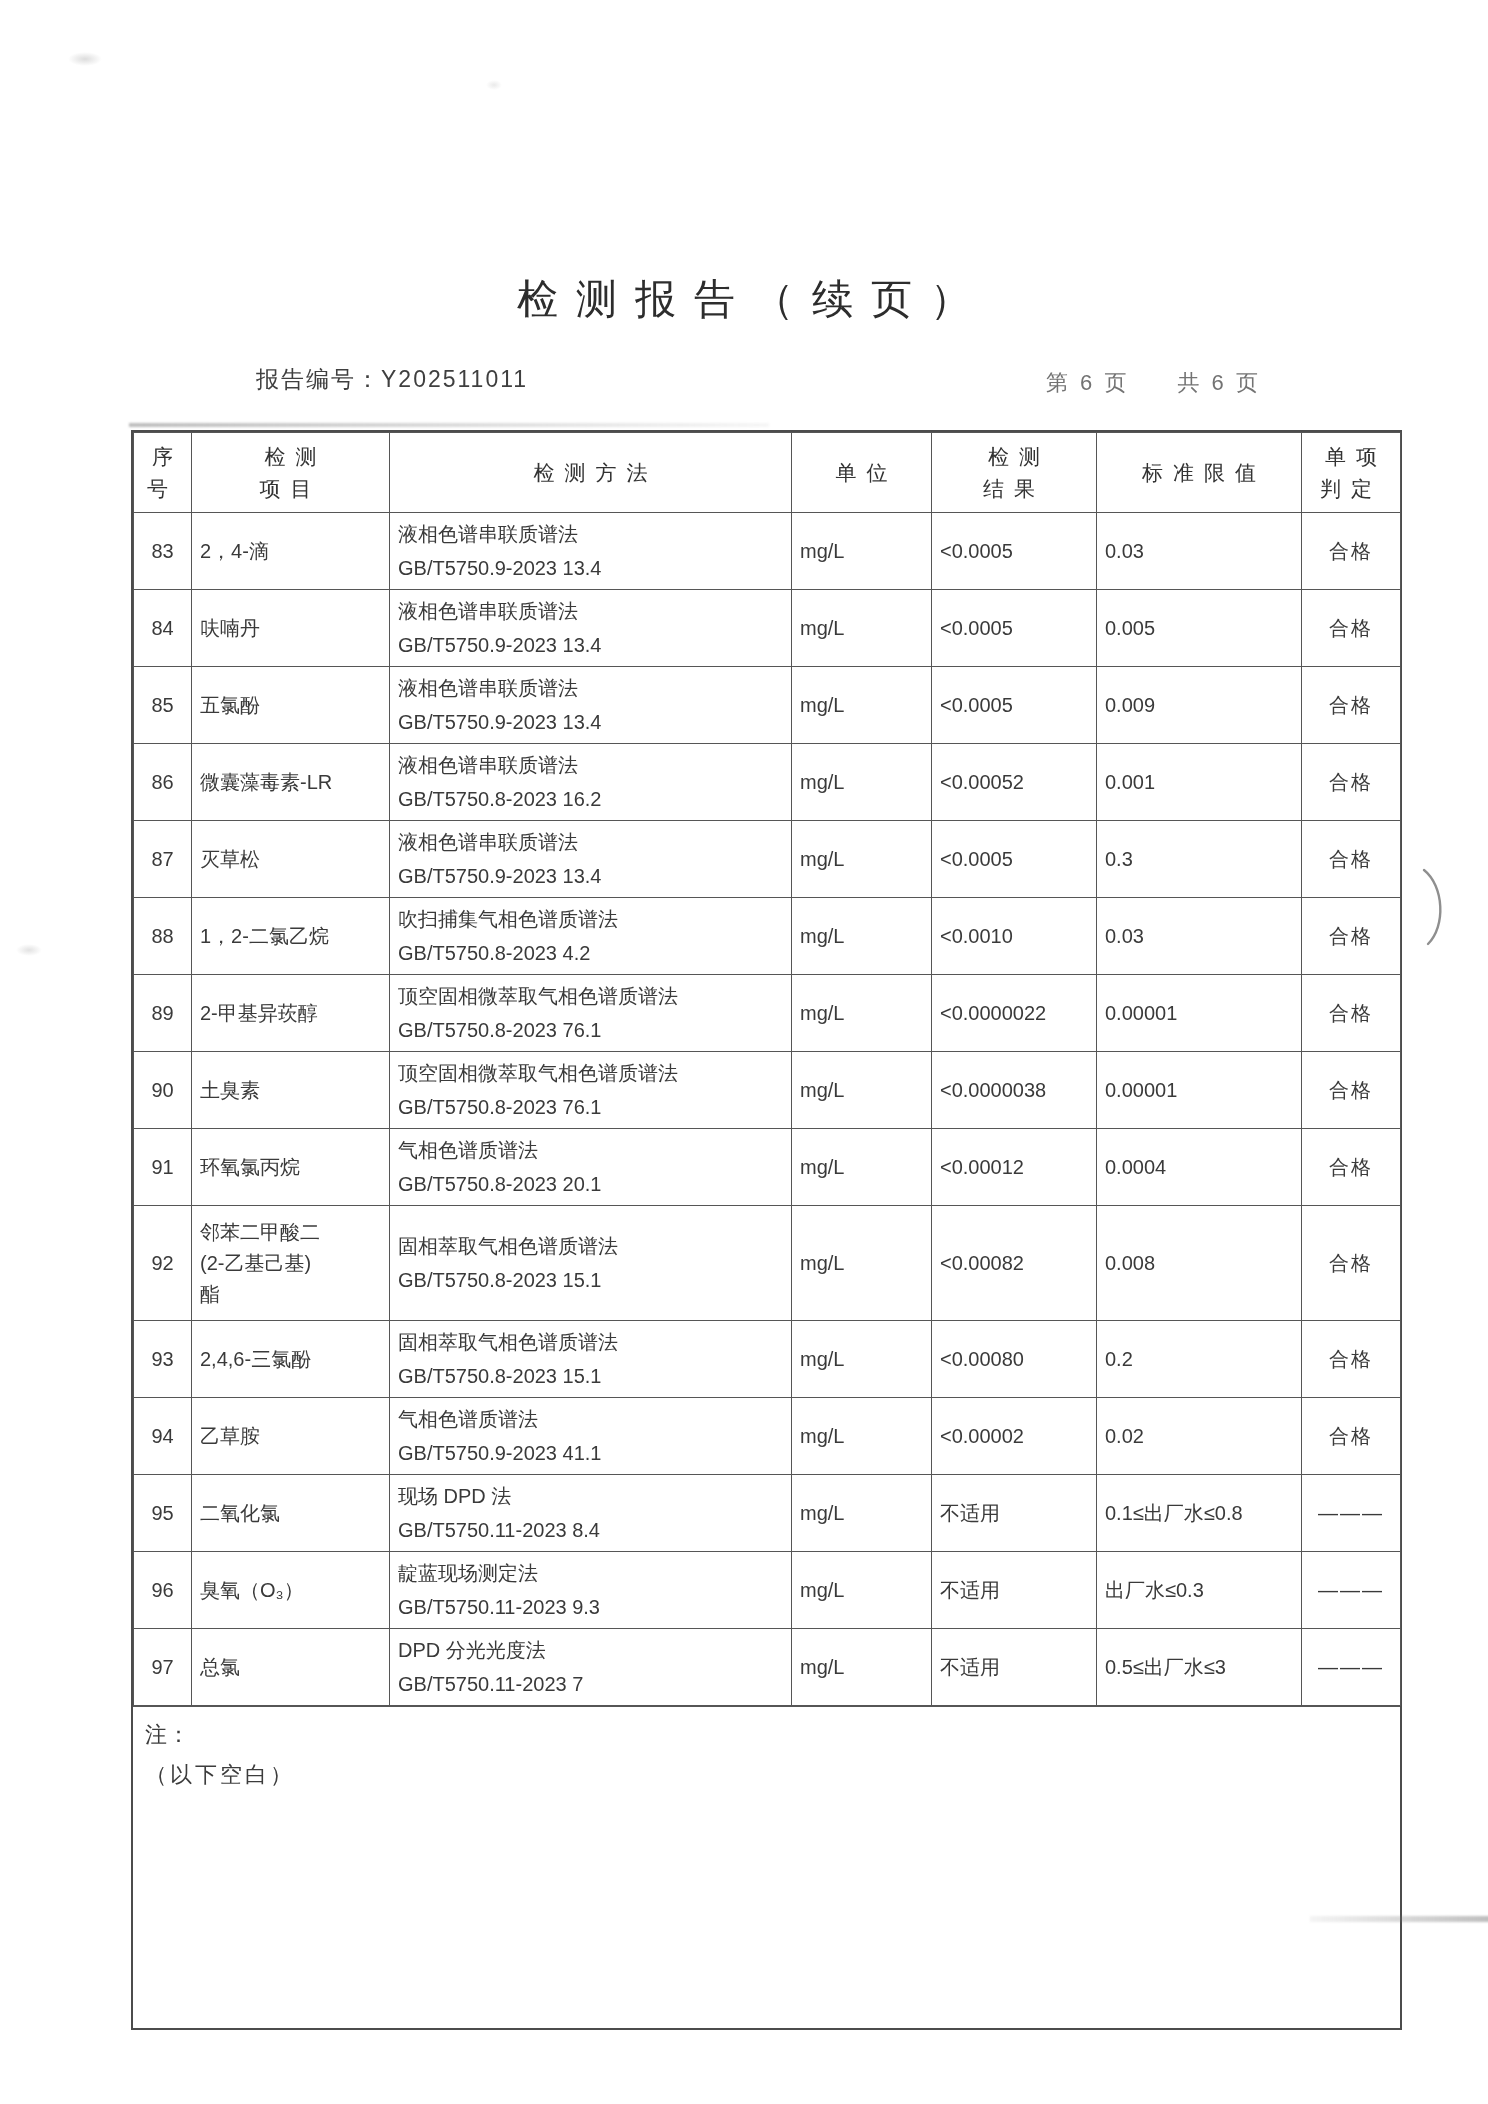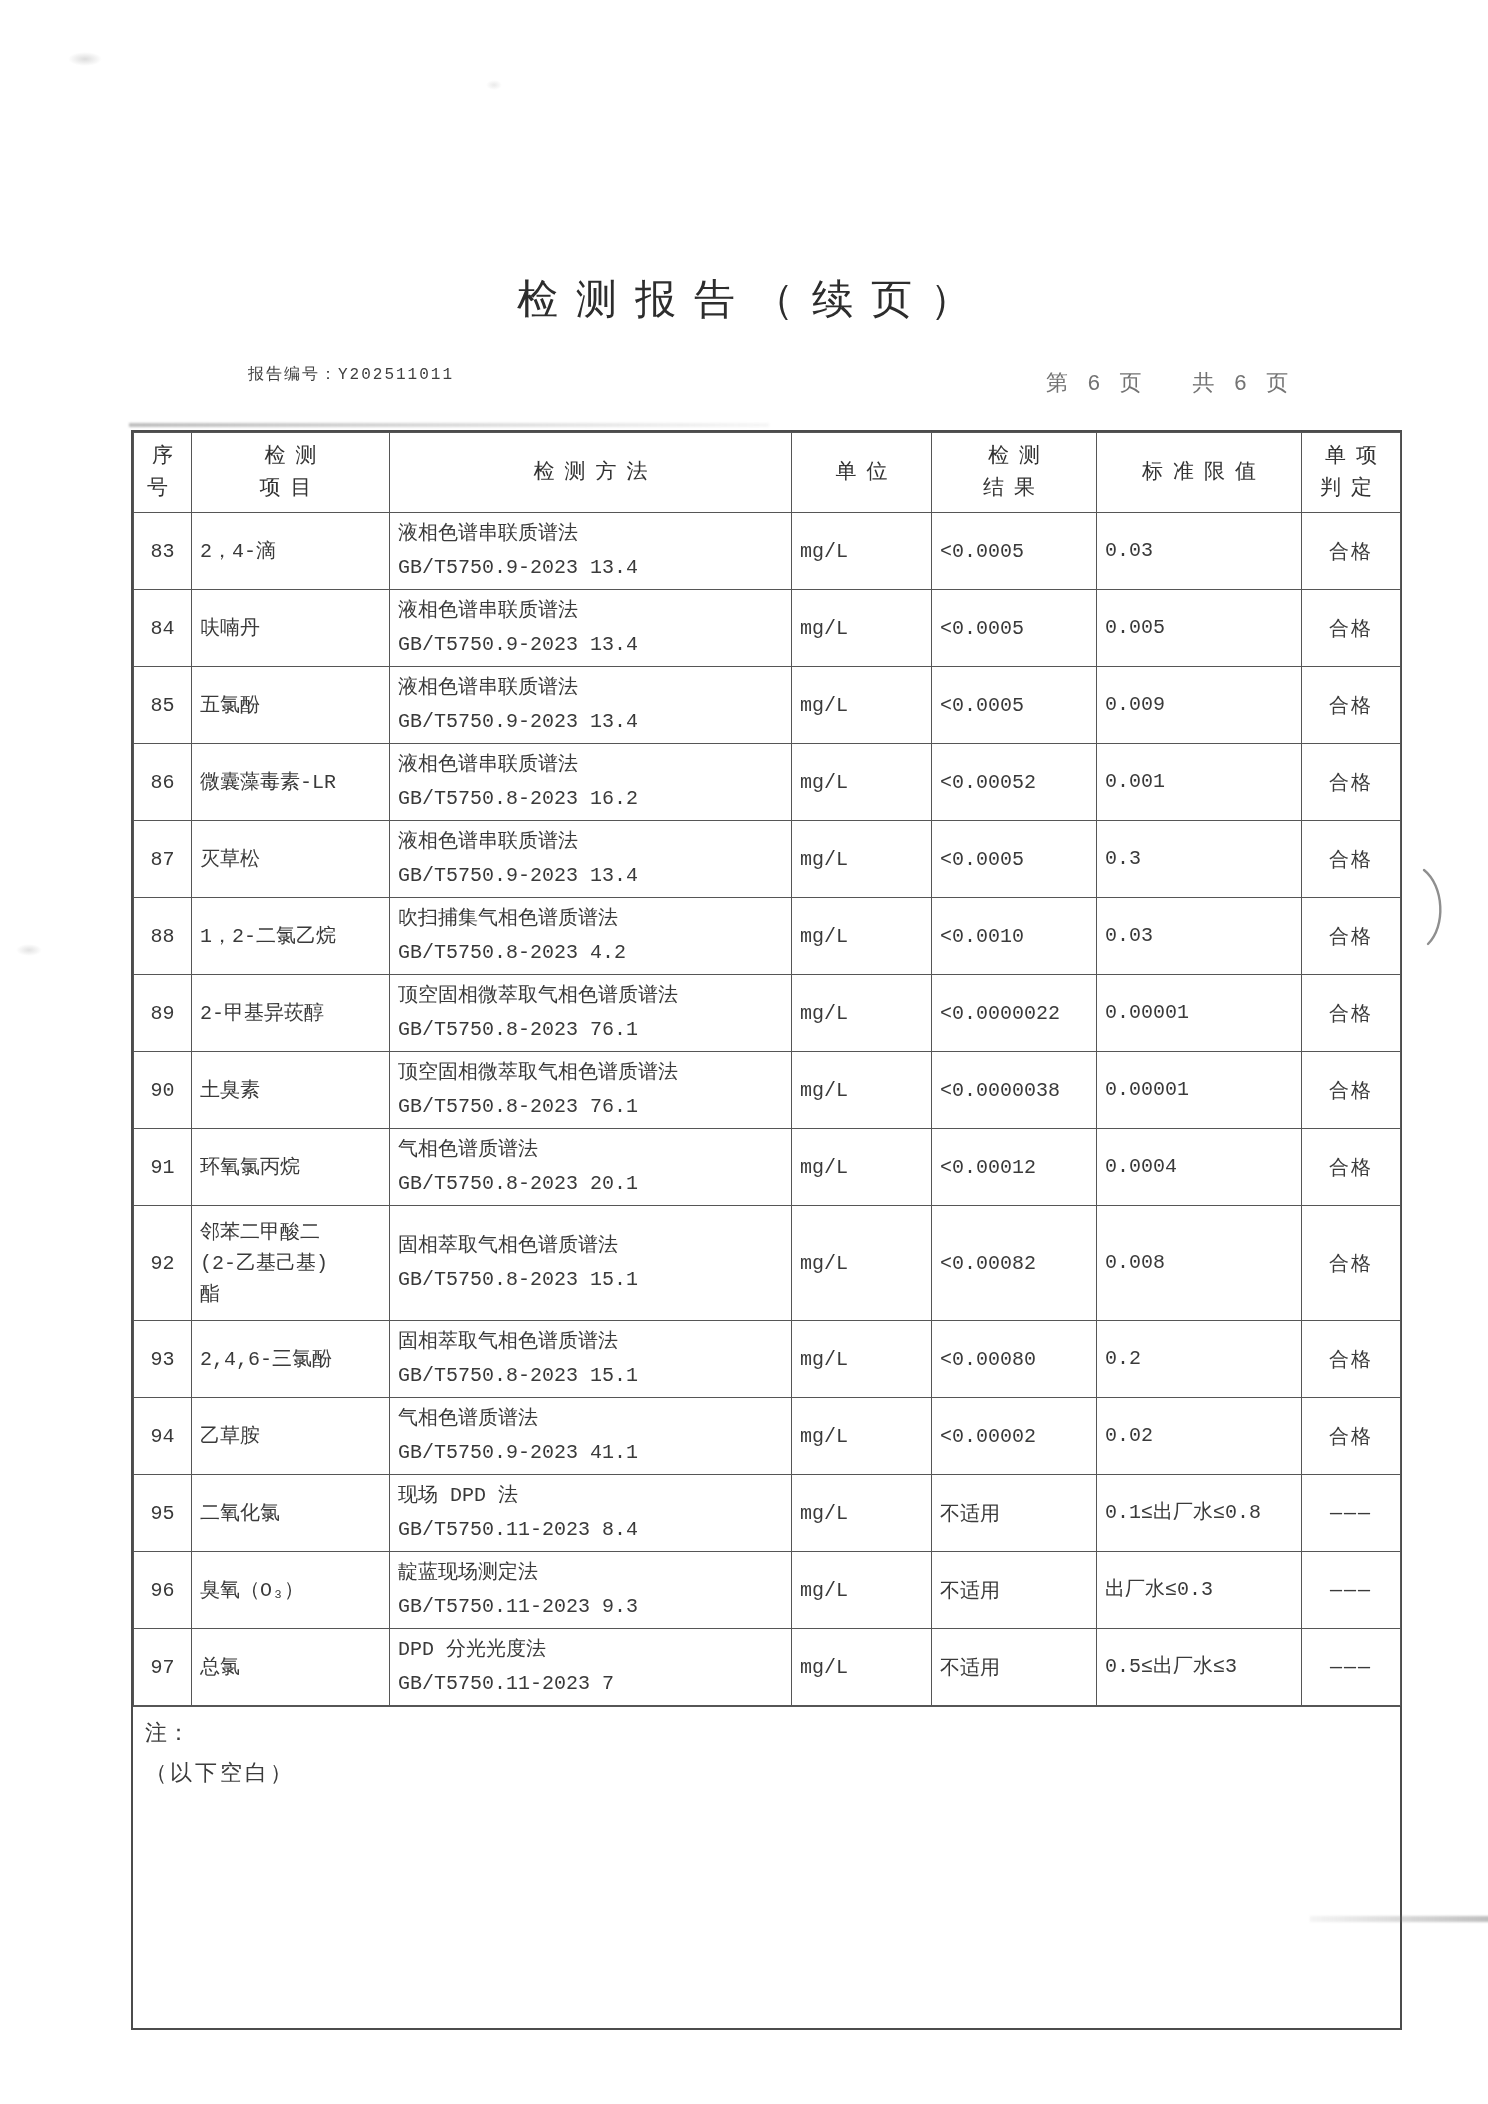--- a/index.html
+++ b/index.html
@@ -1,33 +1,33 @@
 <!DOCTYPE html>
 <html><head>
 <meta charset="utf-8">
 <style>
   html,body{margin:0;padding:0;background:#e8e8e8;}
   .page{
     position:relative;
     width:1488px;height:2104px;
     margin:0 auto;
     background:#ffffff;
-    font-family:Liberation Mono, monospace;
+    font-family:Liberation Sans, sans-serif;
     color:#3a3a3a;
     overflow:hidden;
   }
   .title{
     position:absolute;top:272px;left:0;width:100%;
     margin:0;text-align:center;
     font-size:41px;font-weight:500;letter-spacing:18px;
     color:#2d2d2d;text-indent:18px;
   }
   .meta-left{
-    position:absolute;top:364px;left:248px;
-    font-size:16px;letter-spacing:2px;color:#3f3f3f;
+    position:absolute;top:364px;left:256px;
+    font-size:23px;letter-spacing:2px;color:#3f3f3f;
   }
   .meta-right{
     position:absolute;top:368px;left:1046px;
     font-size:22px;color:#737373;display:flex;gap:48px;letter-spacing:3px;
   }
   .table-wrap{
     position:absolute;left:131px;top:430px;width:1271px;
     border:2px solid #4c4c4c;box-sizing:border-box;background:#fff;
   }
   .table-wrap::before{ 

